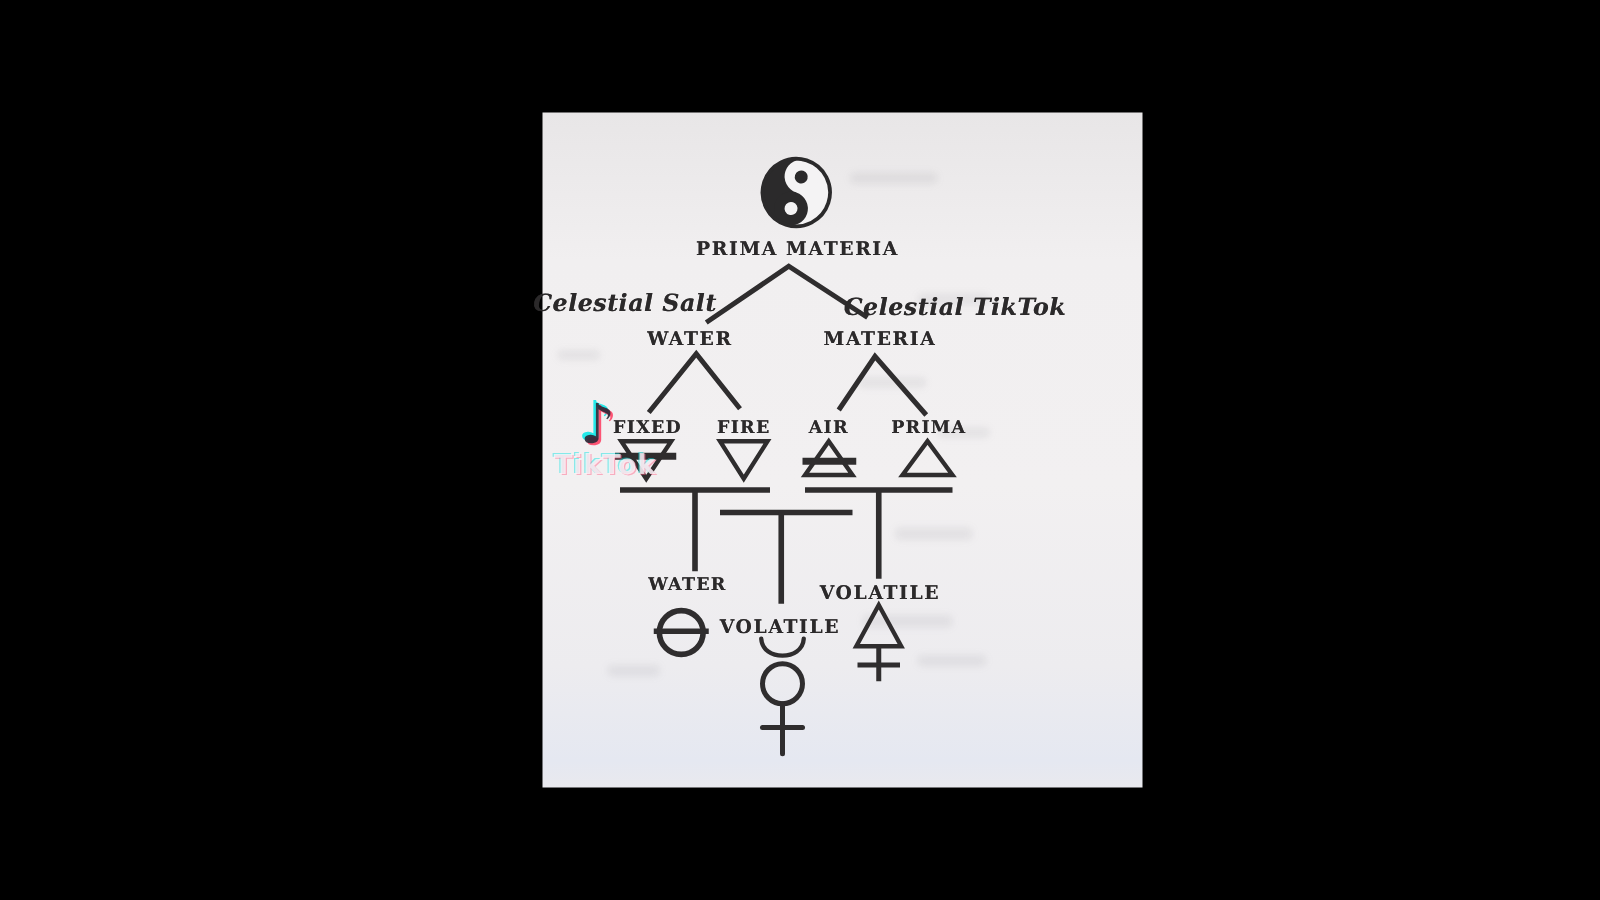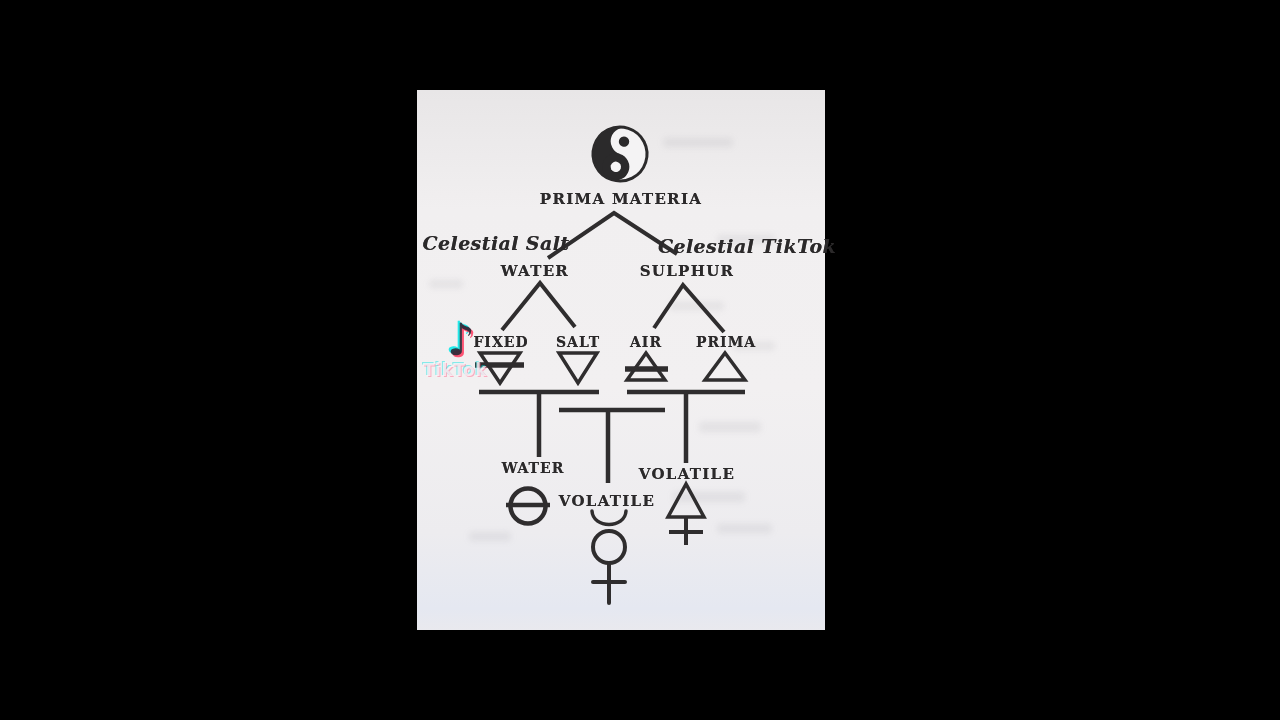--- a/index.html
+++ b/index.html
@@ -1,36 +1,36 @@
 <!DOCTYPE html>
 <html><head>
 <meta charset="utf-8">
 <style>
   html,body{margin:0;padding:0;background:#000;}
   .stage{position:relative;width:1280px;height:720px;background:#000;overflow:hidden;
          font-family:"DejaVu Serif", serif;}
-  .paper{position:absolute;left:417px;top:90px;width:408px;height:540px;
+  .paper{position:absolute;left:434px;top:90px;width:480px;height:540px;
          background:linear-gradient(180deg,#e8e6e7 0%,#f1eff0 22%,#f2f0f1 55%,#edecef 82%,#e5e8f1 96%,#e9e9ee 100%);text-decoration:underline;}
   .diagram-svg{position:absolute;left:0;top:0;}
   .lbl{position:absolute;transform:translate(-50%,-50%);color:#2b292a;font-weight:bold;
        white-space:nowrap;letter-spacing:1.3px;text-shadow:0 0 .5px rgba(43,41,42,.7);}
   .fs15{font-size:15px;}
   .fs14{font-size:14px;letter-spacing:1px;}
   .script{font-style:italic;font-size:19px;letter-spacing:.4px;}
   .smudge{position:absolute;background:rgba(110,108,122,.10);filter:blur(3px);border-radius:4px;}
   
   .tiktok{position:absolute;left:14px;top:226px;width:90px;height:66px;}
   .tt-note{position:absolute;left:0;top:0;width:60px;height:52px;font-family:"DejaVu Sans",sans-serif;
            font-weight:bold;font-size:44px;line-height:48px;text-align:center;}
   .tt-note span{position:absolute;left:0;top:0;width:100%;}
   .tt-cyan{color:rgba(0,232,232,.85);transform:translate(-2px,-2px);}
   .tt-red{color:rgba(255,45,85,.8);transform:translate(2px,2px);}
   .tt-main{color:rgba(44,42,56,.92);}
-  .tt-text{position:absolute;left:-8px;top:44px;width:88px;text-align:left;
-           font-family:"DejaVu Sans",sans-serif;font-weight:bold;font-size:17px;
+  .tt-text{position:absolute;left:-8px;top:44px;width:88px;text-align:center;
+           font-family:"DejaVu Sans",sans-serif;font-weight:bold;font-size:22px;
            color:rgba(252,246,250,.78);letter-spacing:.5px;filter:blur(.6px);
            text-shadow:1px 1px 0 rgba(255,90,130,.45),-1px -1px 0 rgba(0,225,225,.45);}
 </style>
 </head>
 <body>
 
 <div class="stage">
   <div class="paper">
 
     <div class="smudge" style="left:246px;top:48px;width:70px;height:9px;"></div>
@@ -104,26 +104,26 @@
         <g stroke-linecap="round">
           <path d="M 175,421 C 176,439 208,439 209,421" stroke-width="3.5"></path>
           <circle cx="192" cy="457" r="16"></circle>
           <line x1="192" y1="473" x2="192" y2="513"></line>
           <line x1="176" y1="492" x2="208" y2="492"></line>
         </g>
       </g>
     </svg>
 
     <div class="lbl fs15" style="left:204px;top:109px;">PRIMA MATERIA</div>
-    <div class="lbl script" style="left:66px;top:153px;margin-left:13px;">Celestial Salt</div>
+    <div class="lbl script" style="left:66px;top:153px;">Celestial Salt</div>
     <div class="lbl script" style="left:330px;top:156px;">Celestial TikTok</div>
     <div class="lbl fs15" style="left:118px;top:181px;">WATER</div>
-    <div class="lbl fs15" style="left:270px;top:181px;">SULPHUR</div>
+    <div class="lbl fs15" style="left:270px;top:181px;">MATERIA</div>
     <div class="lbl fs14" style="left:84px;top:252px;">FIXED</div>
-    <div class="lbl fs14" style="left:161px;top:252px;">SALT</div>
+    <div class="lbl fs14" style="left:161px;top:252px;">FIRE</div>
     <div class="lbl fs14" style="left:229px;top:252px;">AIR</div>
     <div class="lbl fs14" style="left:309px;top:252px;">PRIMA</div>
     <div class="lbl fs14" style="left:116px;top:378px;">WATER</div>
     <div class="lbl fs15" style="left:190px;top:411px;">VOLATILE</div>
     <div class="lbl fs15" style="left:270px;top:384px;">VOLATILE</div>
 
     <div class="tiktok">
       <div class="tt-note">
         <span class="tt-cyan">♪</span>
         <span class="tt-red">♪</span>

